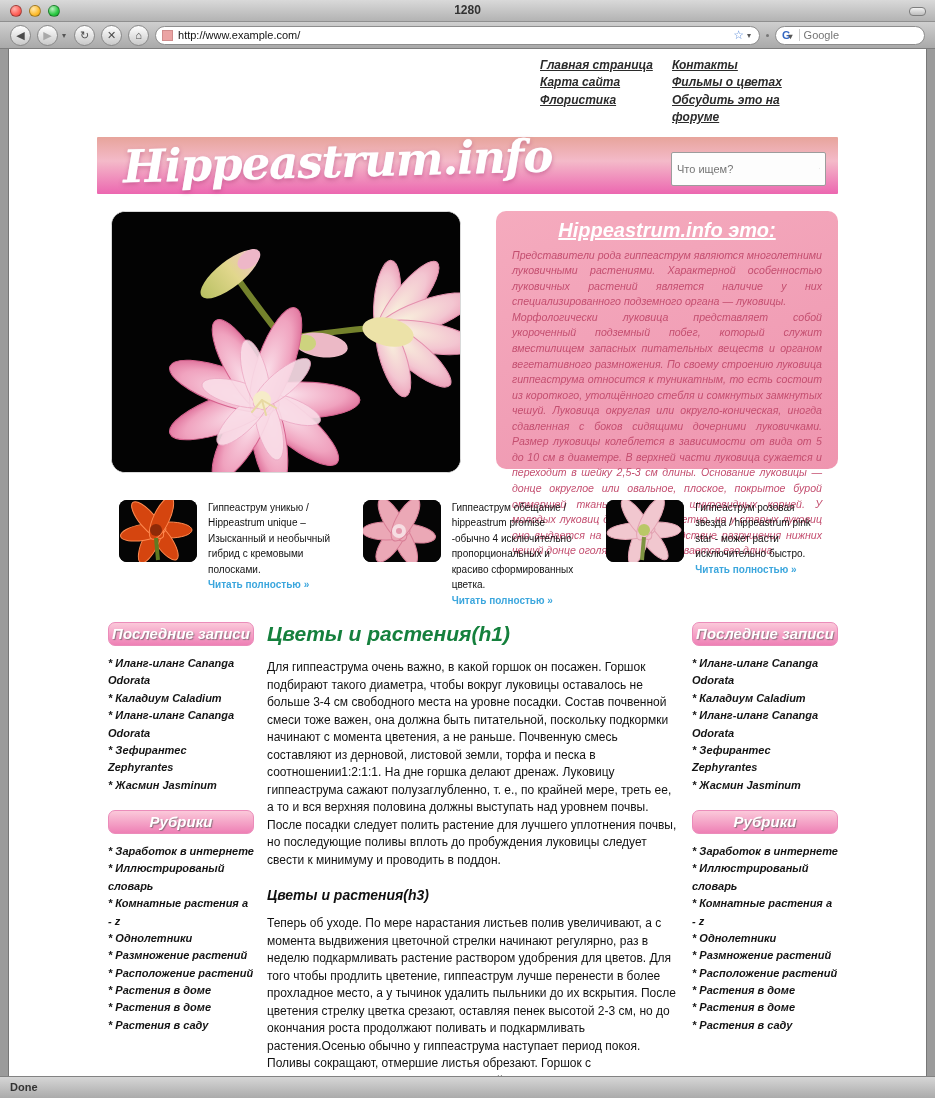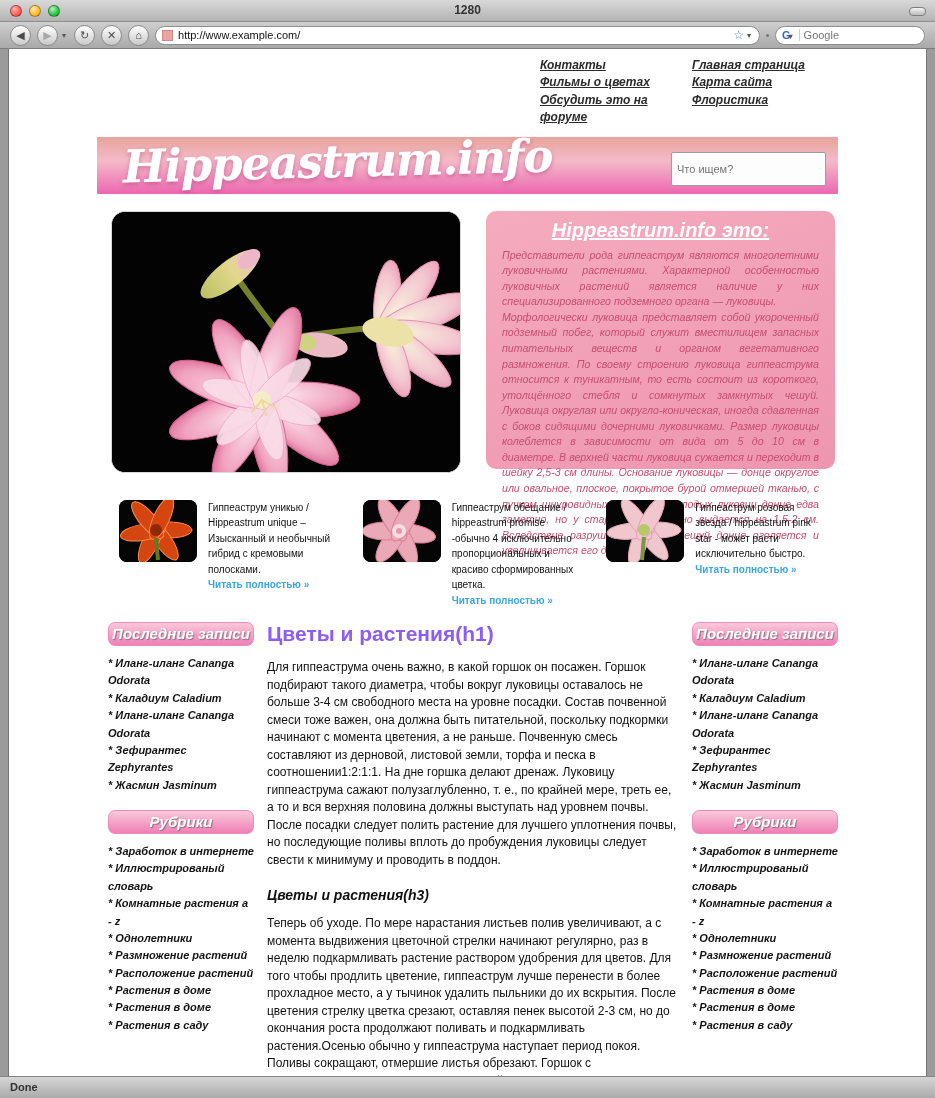--- a/index.html
+++ b/index.html
@@ -56,21 +56,21 @@
           text-shadow:0 2px 4px rgba(170,50,110,.5), 0 0 1px #fff; }
   .site-search { position:absolute; right:12px; top:15px; width:155px; height:34px; background:#fdfdfd;
                  border:1px solid #9c9c9c; border-radius:2px; display:flex; align-items:center; padding:0 5px; }
   .site-search input { flex:1; border:none; outline:none; background:transparent; font-size:11px; color:#888;
                        font-family:"Liberation Sans",sans-serif; }
 
   
   .hero { display:flex; margin-top:17px; padding-left:14px; }
   .hero-photo { width:350px; height:262px; background:#000; border-radius:14px; overflow:hidden; flex:0 0 auto;
                 border:1px solid #d9d9d9; }
-  .about-panel { margin-left:25px; width:349px; height:258px; border-radius:10px; padding:8px 16px 16px 16px;
+  .about-panel { margin-left:35px; width:349px; height:258px; border-radius:10px; padding:8px 16px 16px 16px;
                  background:linear-gradient(160deg,#f5abbe 0%,#f09cb4 70%,#ef95af 100%); }
   .about-title { text-align:center; color:#fff; font-size:20px; font-style:italic; font-weight:bold;
                  text-decoration:underline; margin-bottom:6px; }
   .about-text { font-size:10.6px; font-style:italic; color:#c44f70; text-align:justify; line-height:1.47;
                 white-space:pre-line; }
 
   
   .teasers { display:flex; margin-top:27px; padding:0 14px 0 22px; gap:26px; }
   .teaser { display:flex; flex:1; gap:11px; }
   .thumb { width:78px; height:62px; border-radius:8px; background:#000; overflow:hidden; flex:0 0 auto; cursor:pointer; }
@@ -80,21 +80,21 @@
   
   .columns { display:flex; margin-top:14px; padding-left:11px; gap:13px; }
   .sidebar { width:146px; flex:0 0 auto; }
   .side-header { height:24px; border-radius:7px; background:linear-gradient(#fbc9da,#ee80b5);
                  border:1px solid #eb8cba; color:#fff; font-size:15px; font-weight:bold; font-style:italic;
                  text-align:center; line-height:22px; text-shadow:1px 1px 1px rgba(90,90,90,.65); margin-bottom:9px; }
   .side-header.second { margin-top:16px; }
   .side-list { list-style:none; }
   .side-list li { font-size:11px; font-weight:bold; font-style:italic; color:#141414; line-height:1.58; cursor:pointer; }
   .article { flex:1; padding-right:2px; }
-  .article h1 { font-size:21px; font-weight:bold; color:#8b5cf6; margin-bottom:13px; }
+  .article h1 { font-size:21px; font-style:italic; font-weight:bold; color:#15803d; margin-bottom:13px; }
   .article h2 { font-size:17px; font-style:italic; font-weight:bold; color:#101010; margin:18px 0 12px; }
   .article h3 { font-size:14px; font-style:italic; font-weight:bold; color:#101010; margin:18px 0 12px; }
   .article p { font-size:12px; line-height:1.46; color:#111; text-align:left; }
 </style>
 </head>
 <body>
 
 <div class="window">
 
   <div class="titlebar">
@@ -129,29 +129,29 @@
         <line x1="10" y1="10" x2="14.5" y2="14.5" stroke="#999" stroke-width="2"></line>
       </svg>
     </div>
   </div>
 
   <div class="viewport">
     <div class="canvas">
       <div class="page">
 
         <div class="topnav">
+          <div class="navcol">
+              <a class="nav-link">Главная страница</a>
+              <a class="nav-link">Карта сайта</a>
+              <a class="nav-link">Флористика</a>
+            </div>
           <div class="navcol second">
               <a class="nav-link">Контакты</a>
               <a class="nav-link">Фильмы о цветах</a>
               <a class="nav-link">Обсудить это на форуме</a>
-            </div>
-          <div class="navcol">
-              <a class="nav-link">Главная страница</a>
-              <a class="nav-link">Карта сайта</a>
-              <a class="nav-link">Флористика</a>
             </div>
         </div>
 
         <div class="banner">
           <div class="logo">Hippeastrum.info</div>
           <div class="site-search">
             <input placeholder="Что ищем?" style="">
             <svg width="15" height="15" viewBox="0 0 16 16">
               <circle cx="6.5" cy="6.5" r="4.6" fill="none" stroke="#a0a0a0" stroke-width="1.6"></circle>
               <line x1="10" y1="10" x2="14.5" y2="14.5" stroke="#a0a0a0" stroke-width="2"></line>

